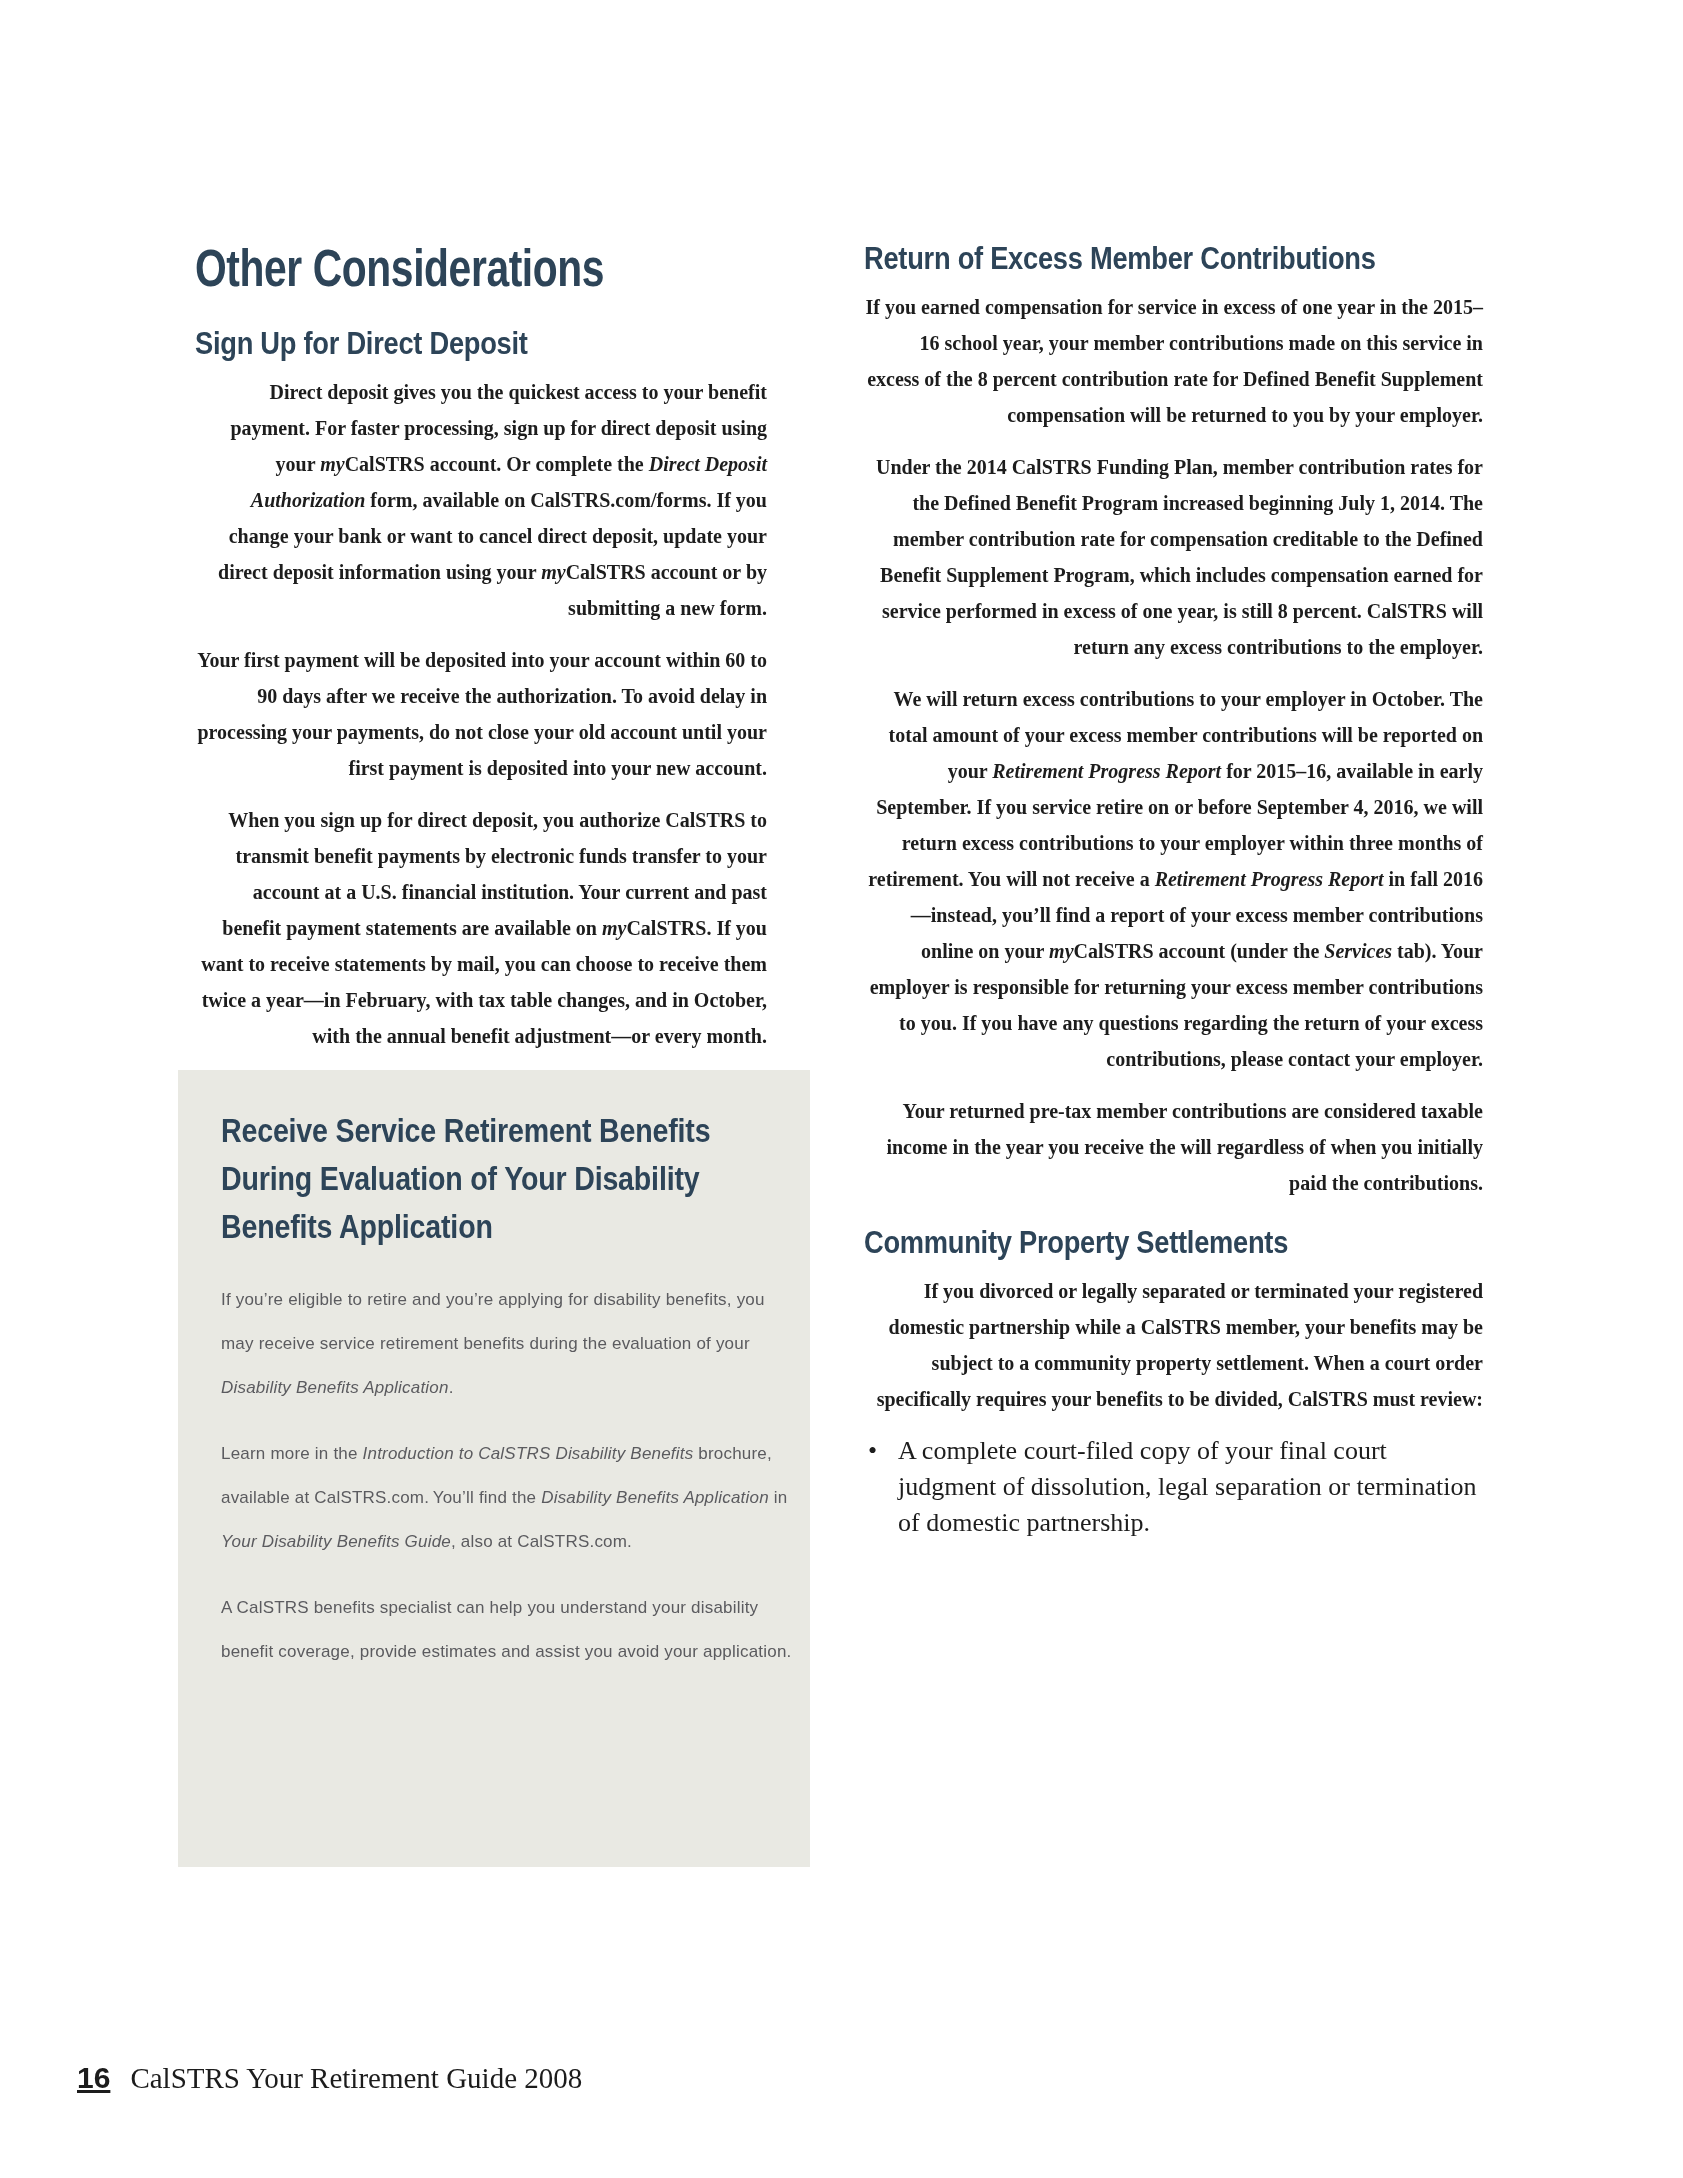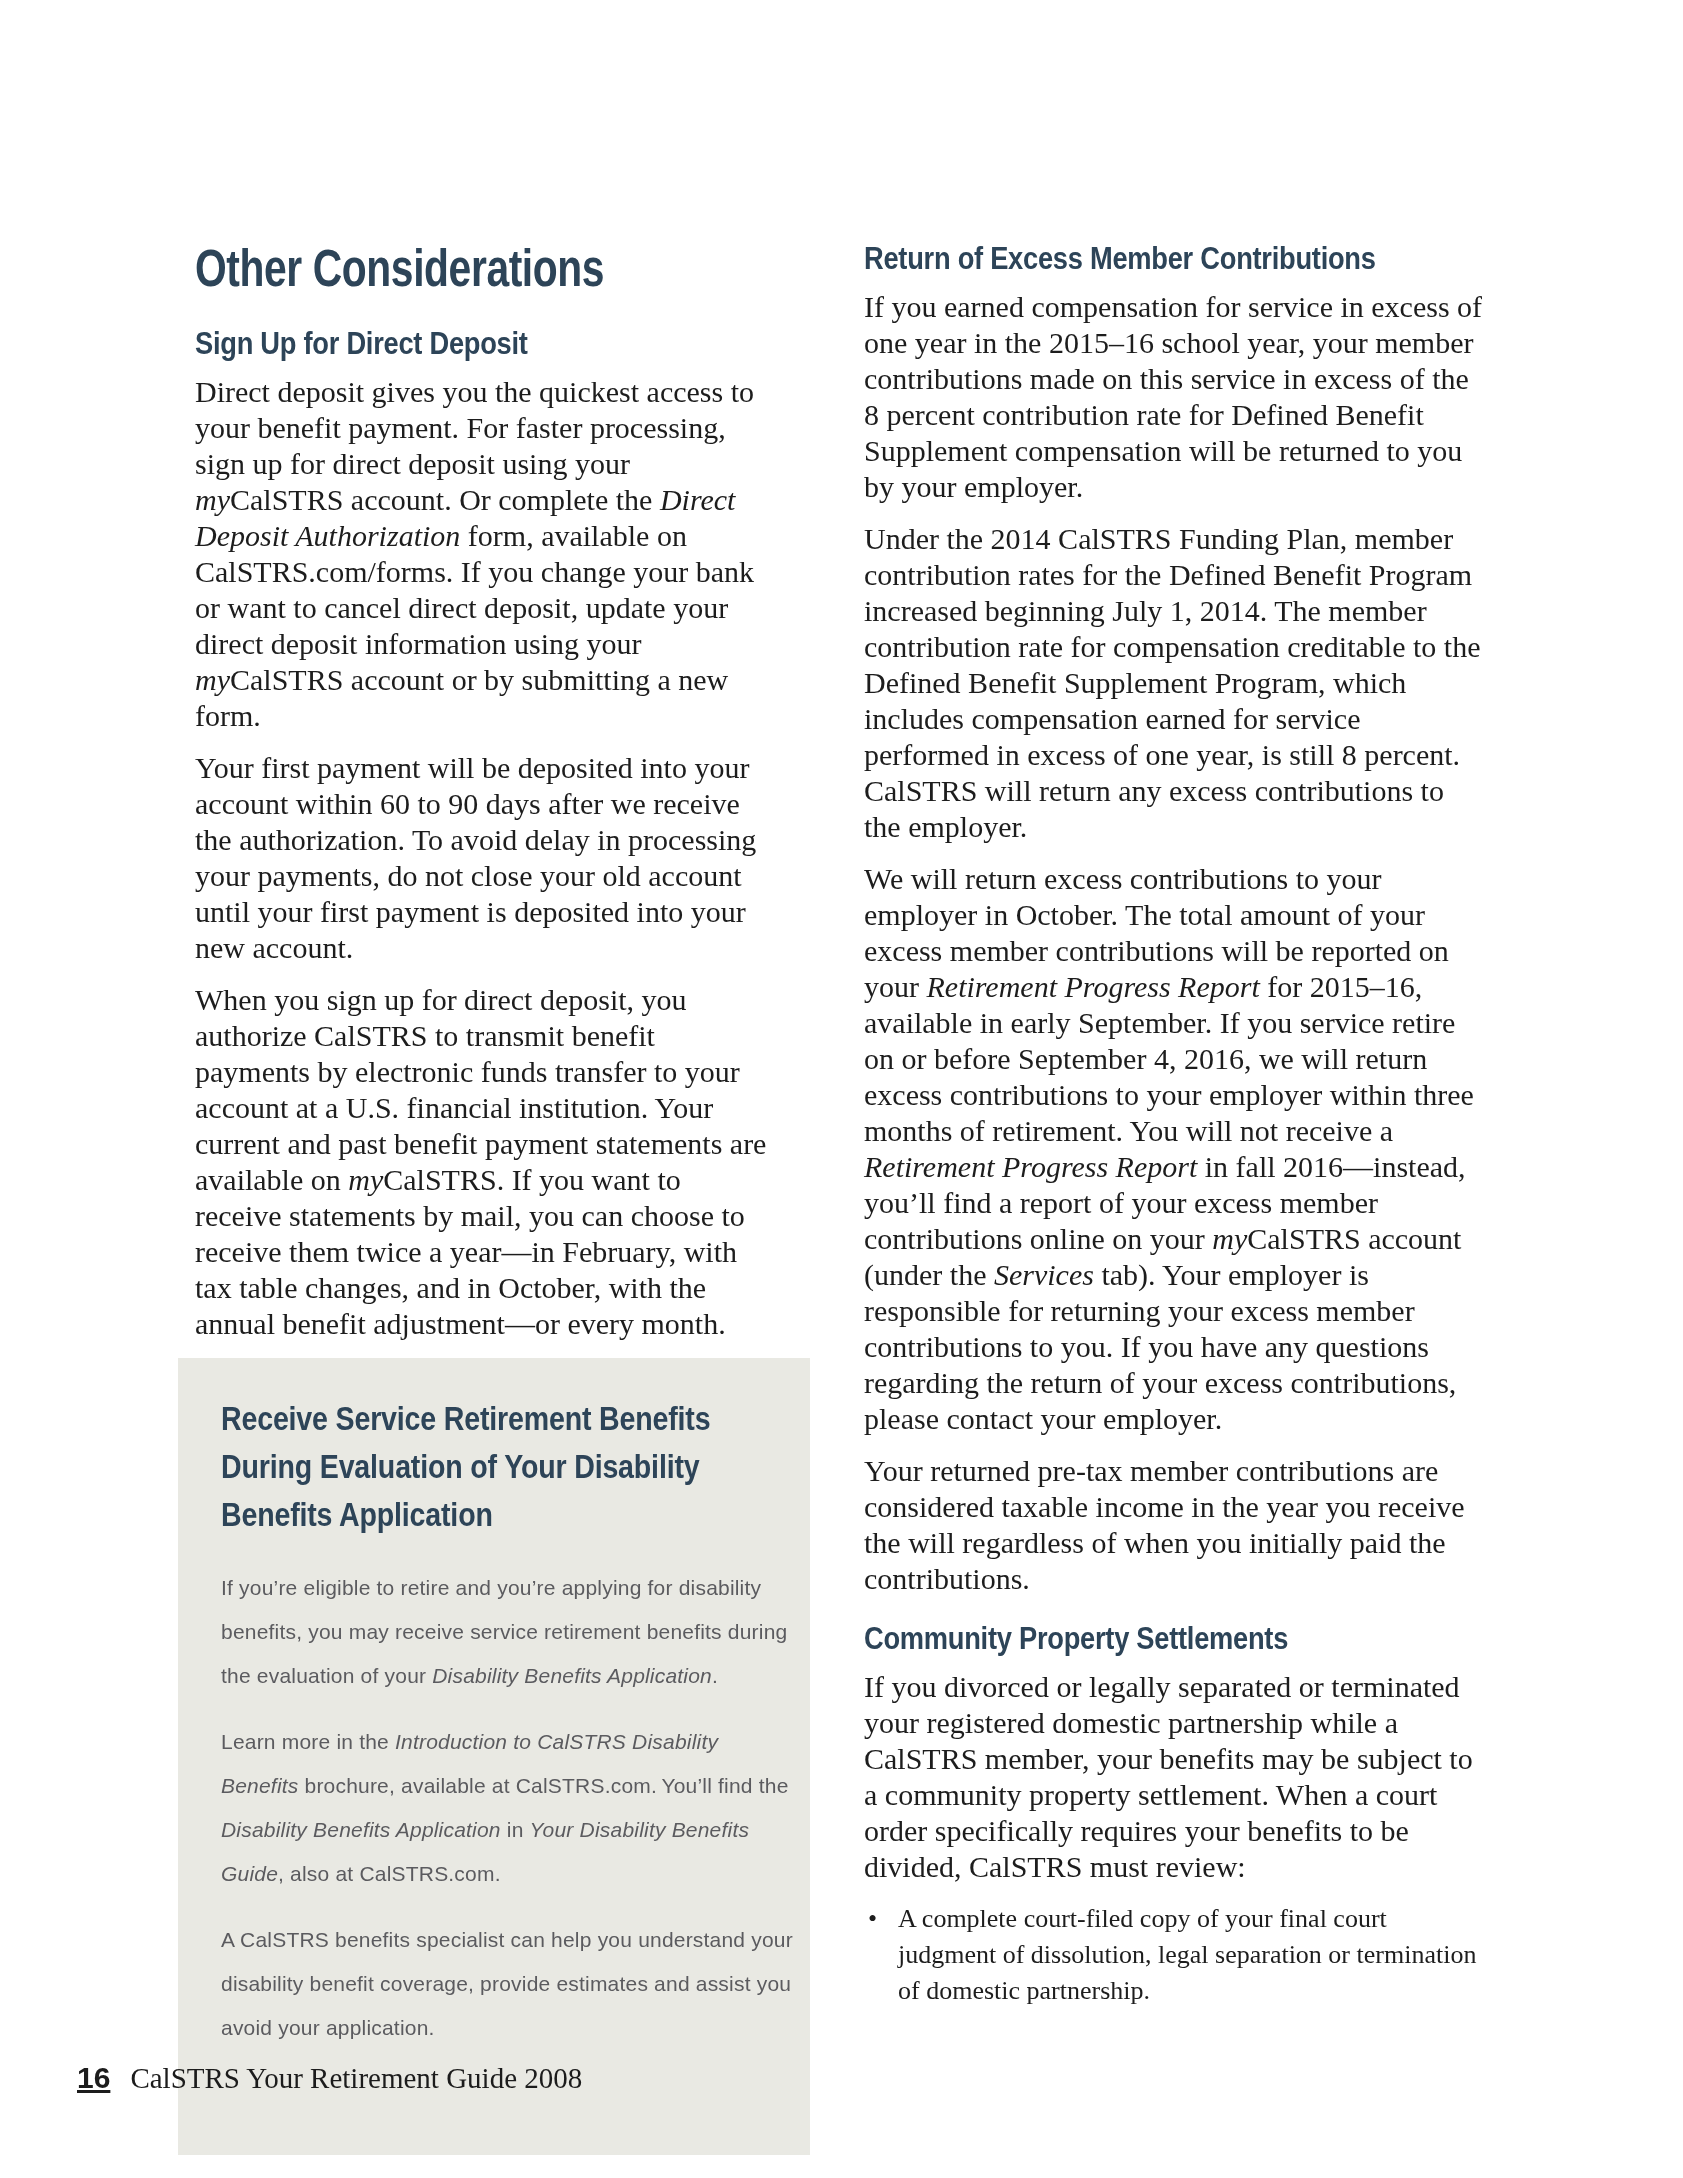--- a/index.html
+++ b/index.html
@@ -36,24 +36,25 @@
     line-height: 36px;
     color: var(--heading, #2d4458);
     transform: scaleX(0.88);
     transform-origin: 0 0;
     white-space: nowrap;
     letter-spacing: -0.3px;
   }
   h2.mt { margin-top: 24px; }
   p.body-par {
     margin: 0 0 16px 0;
-    font-size: 30px;
+    font-size: 20px;
     line-height: 36px;
     color: var(--body, #1d1d1d);
-    text-align: left;
+    text-align: right;
+    font-weight: bold;
   }
   p.body-par i { font-style: italic; }
 
   .callout-box {
     box-sizing: border-box;
     margin-left: -17px;
     margin-top: 8px;
     width: 632px;
     min-height: 797px;
     background: var(--box_bg, #e9e9e3);
@@ -68,21 +69,21 @@
     line-height: 48px;
     color: var(--heading, #2d4458);
     transform: scaleX(0.84);
     transform-origin: 0 0;
     letter-spacing: -0.2px;
   }
   .box-par {
     margin: 0 0 22px 0;
     width: 574px;
     font-family: "Liberation Sans", sans-serif;
-    font-size: 21px;
+    font-size: 17px;
     line-height: 44px;
     letter-spacing: 0.2px;
     color: var(--box_text, #5b5b5f);
   }
   .box-par i { font-style: italic; }
 
   ul.bullets { list-style: none; margin: 14px 0 0 0; padding: 0; }
   ul.bullets li {
     position: relative;
     padding-left: 34px;

